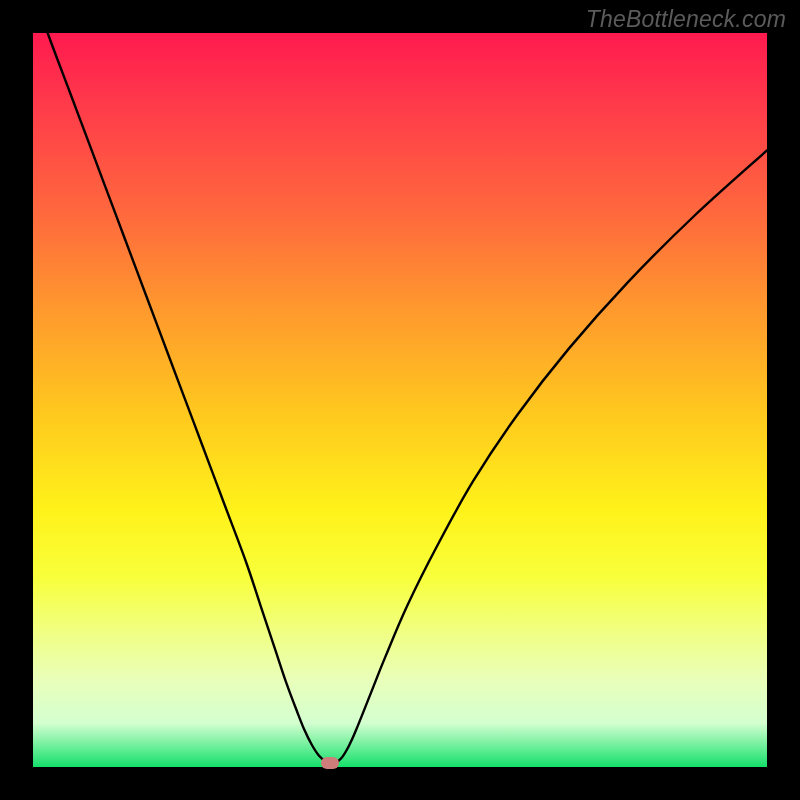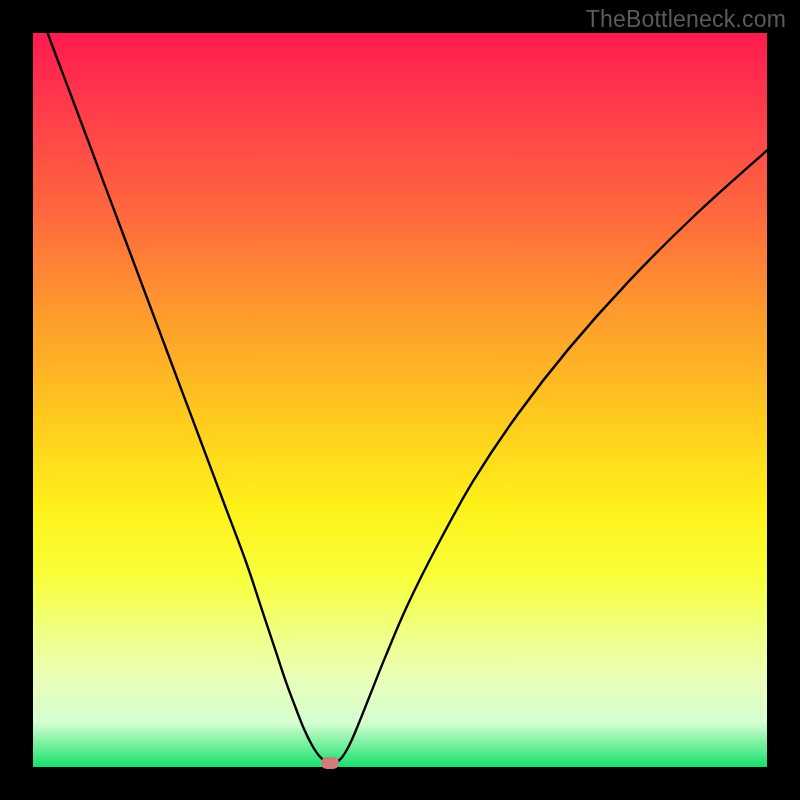--- a/index.html
+++ b/index.html
@@ -11,20 +11,21 @@
     overflow: hidden;
     font-family: Arial, Helvetica, sans-serif;
   }
   .frame {
     position: absolute;
     left: 0;
     top: 0;
     width: 800px;
     height: 800px;
     background: #000;
+    font-style: italic;
   }
   .plot {
     position: absolute;
     left: 33px;
     top: 33px;
     width: 734px;
     height: 734px;
     
     background: linear-gradient(to bottom,
       #ff1a4f 0%,

